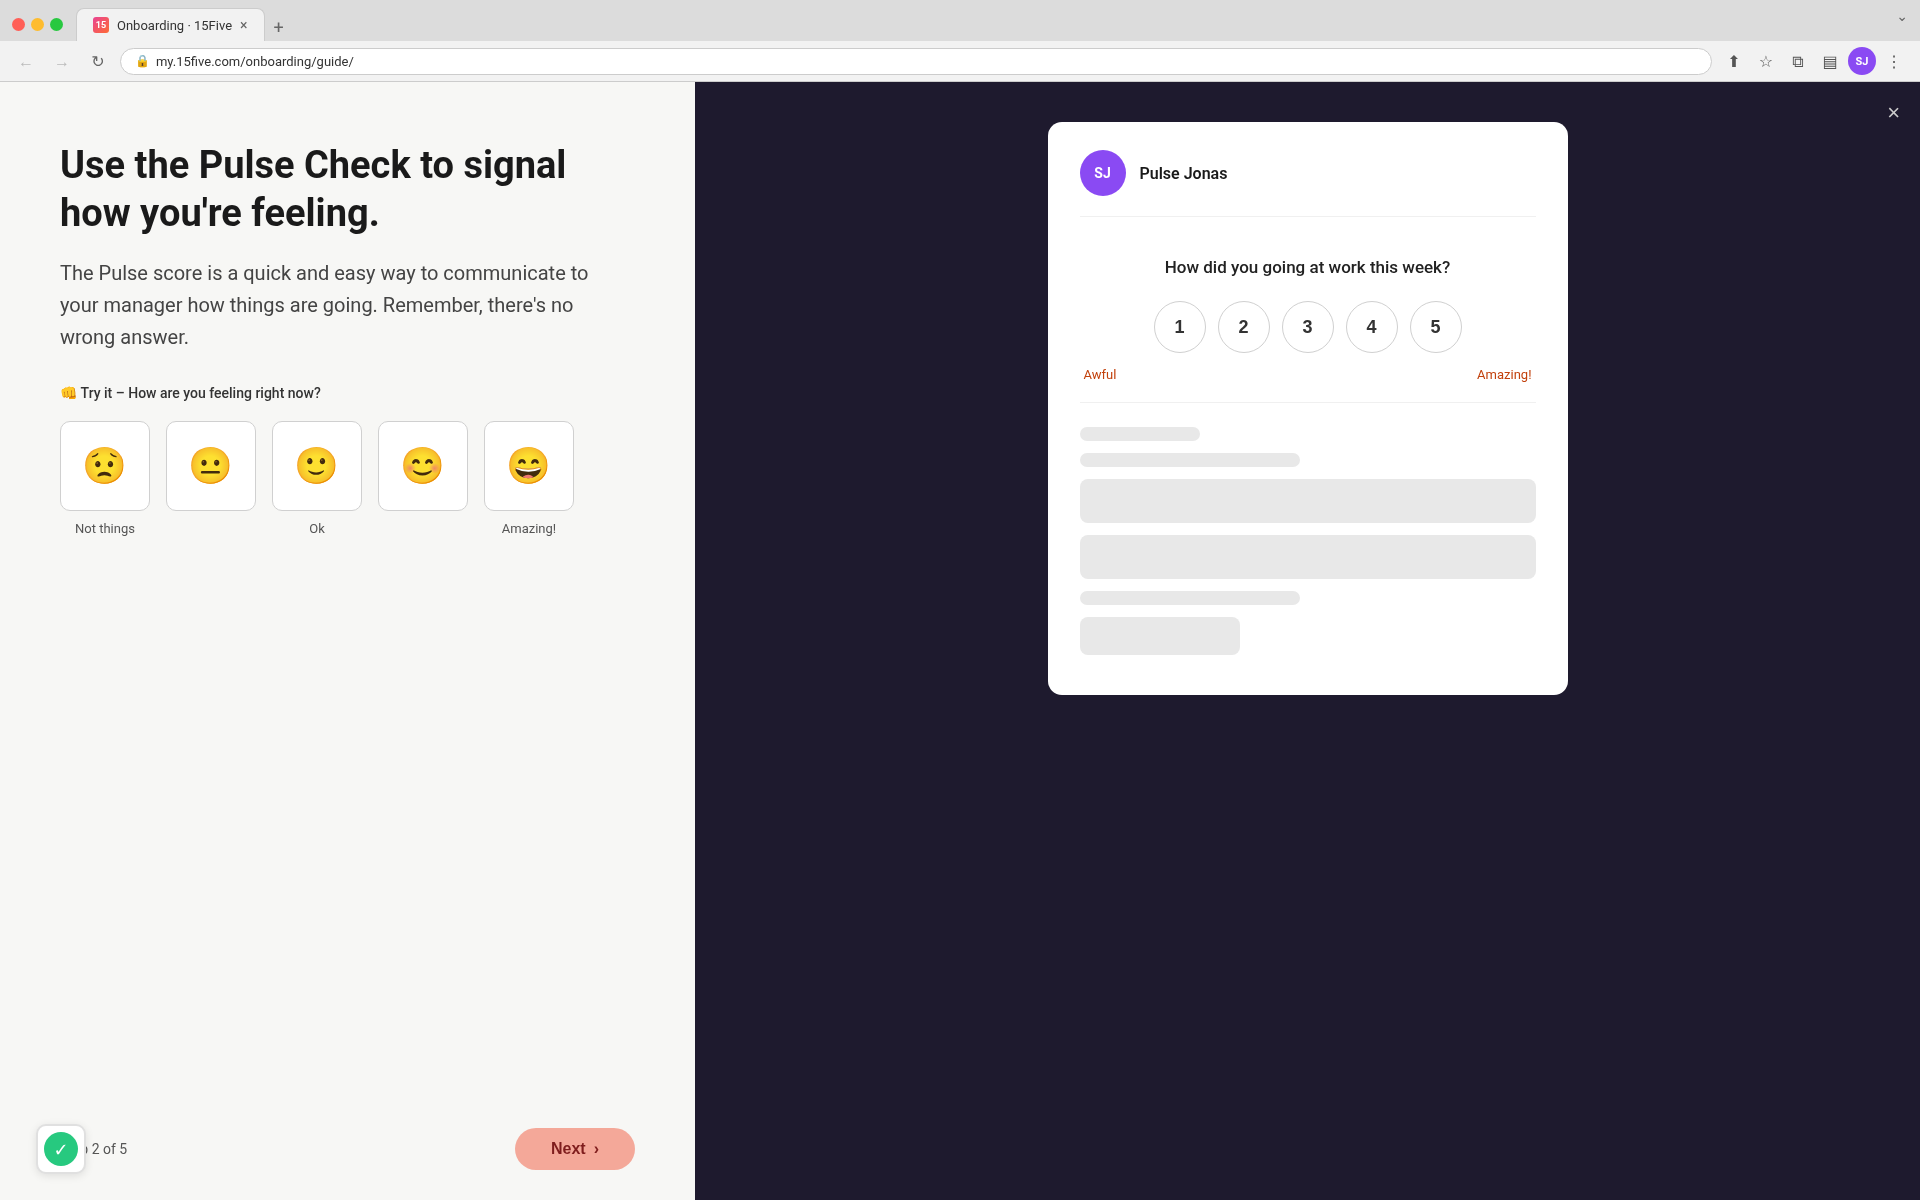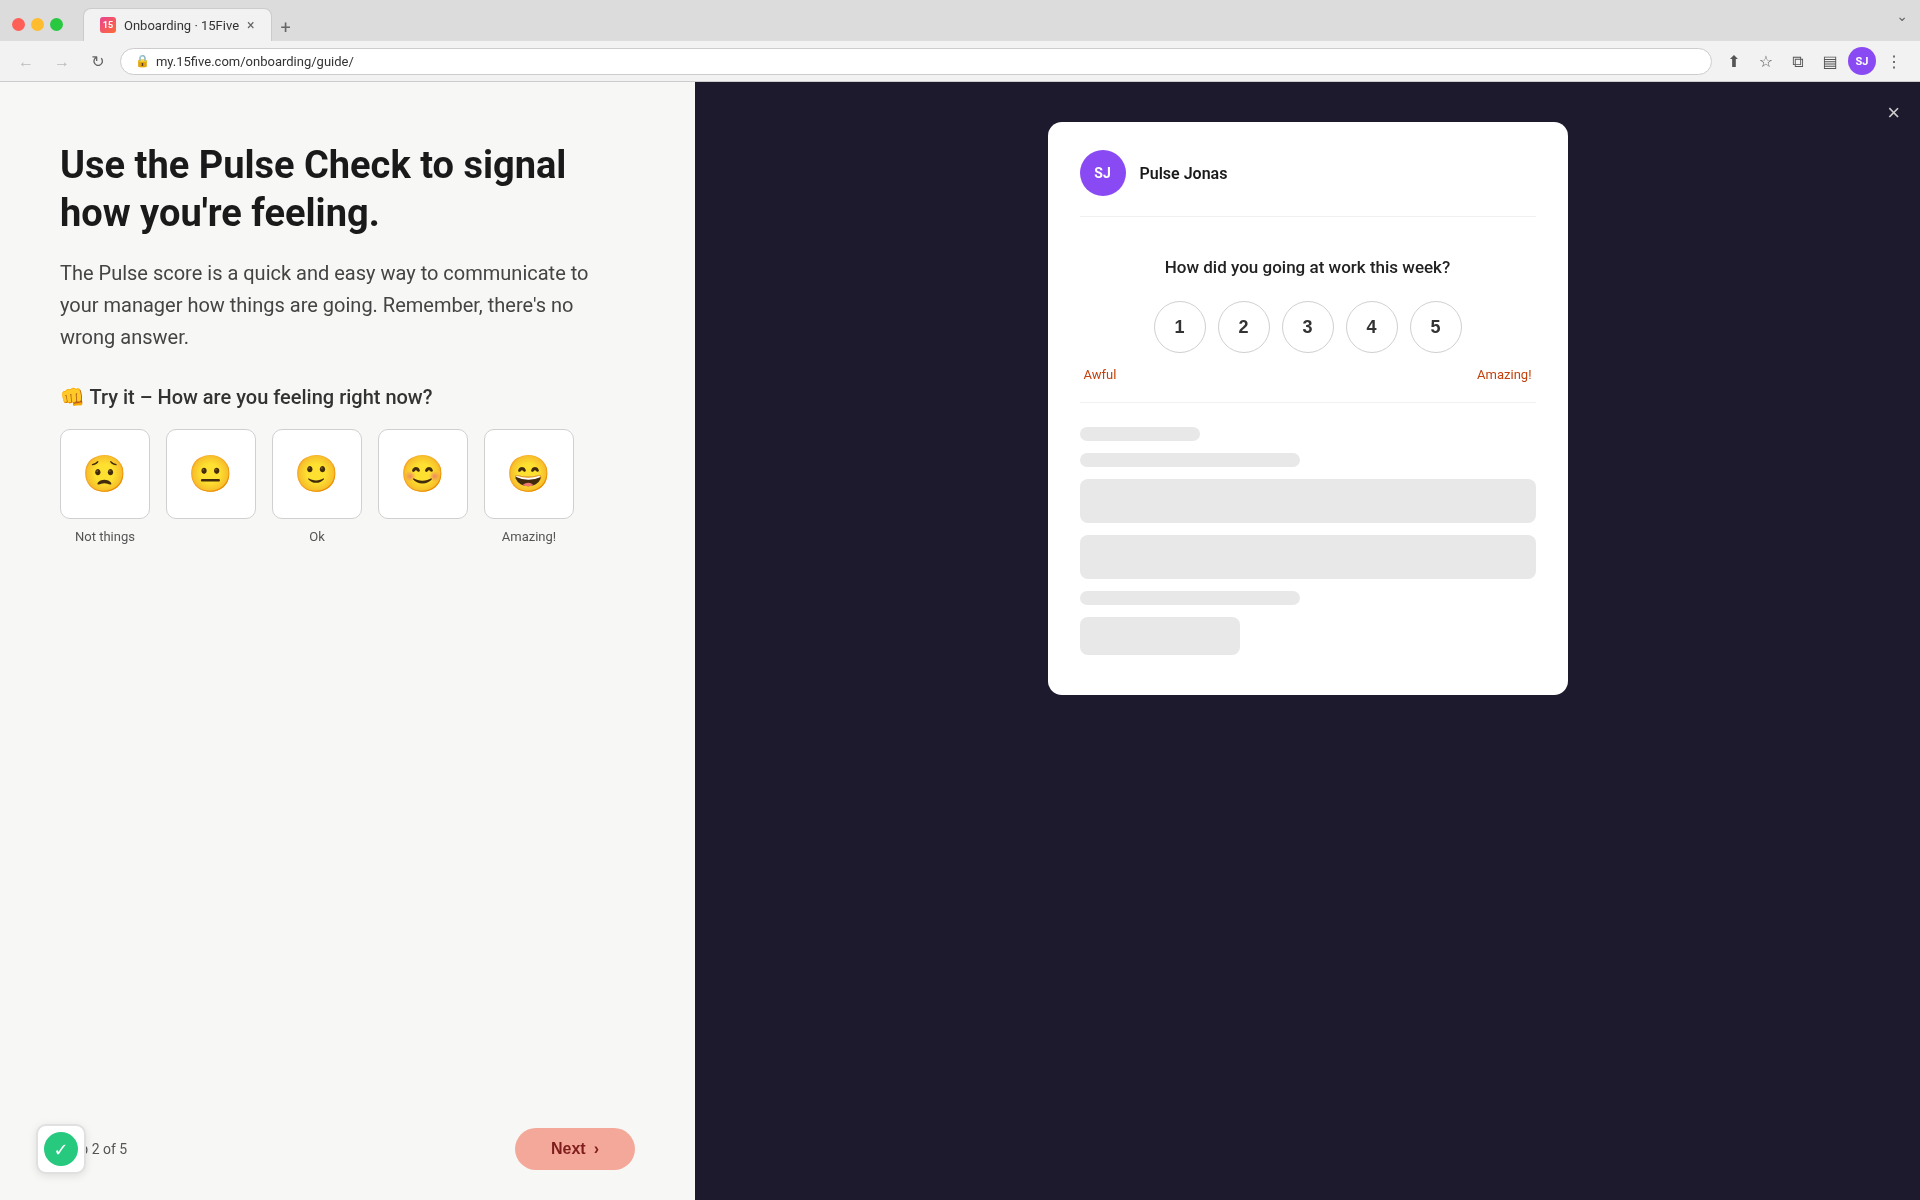--- a/index.html
+++ b/index.html
@@ -13,21 +13,21 @@
 
     
     .browser-chrome {
       background: #e8e8e8;
       border-bottom: 1px solid #ccc;
     }
     .browser-titlebar {
       display: flex;
       padding: 8px 12px 0;
       background: #dcdcdc;
-      gap: 12px;
+      gap: 5px;
     }
     .traffic-lights {
       display: flex;
       gap: 6px;
       align-items: center;
       margin-right: 8px;
     }
     .traffic-light {
       width: 13px;
       height: 13px;
@@ -176,21 +176,21 @@
       margin-bottom: 20px;
     }
     .description {
       font-size: 20px;
       color: #444;
       line-height: 1.6;
       margin-bottom: 32px;
       max-width: 560px;
     }
     .try-it-label {
-      font-size: 20px;
+      font-size: 14px;
       color: #333;
       font-weight: 500;
       margin-bottom: 20px;
     }
     .emoji-grid {
       display: flex;
       gap: 16px;
       margin-bottom: 32px;
     }
     .emoji-card {

